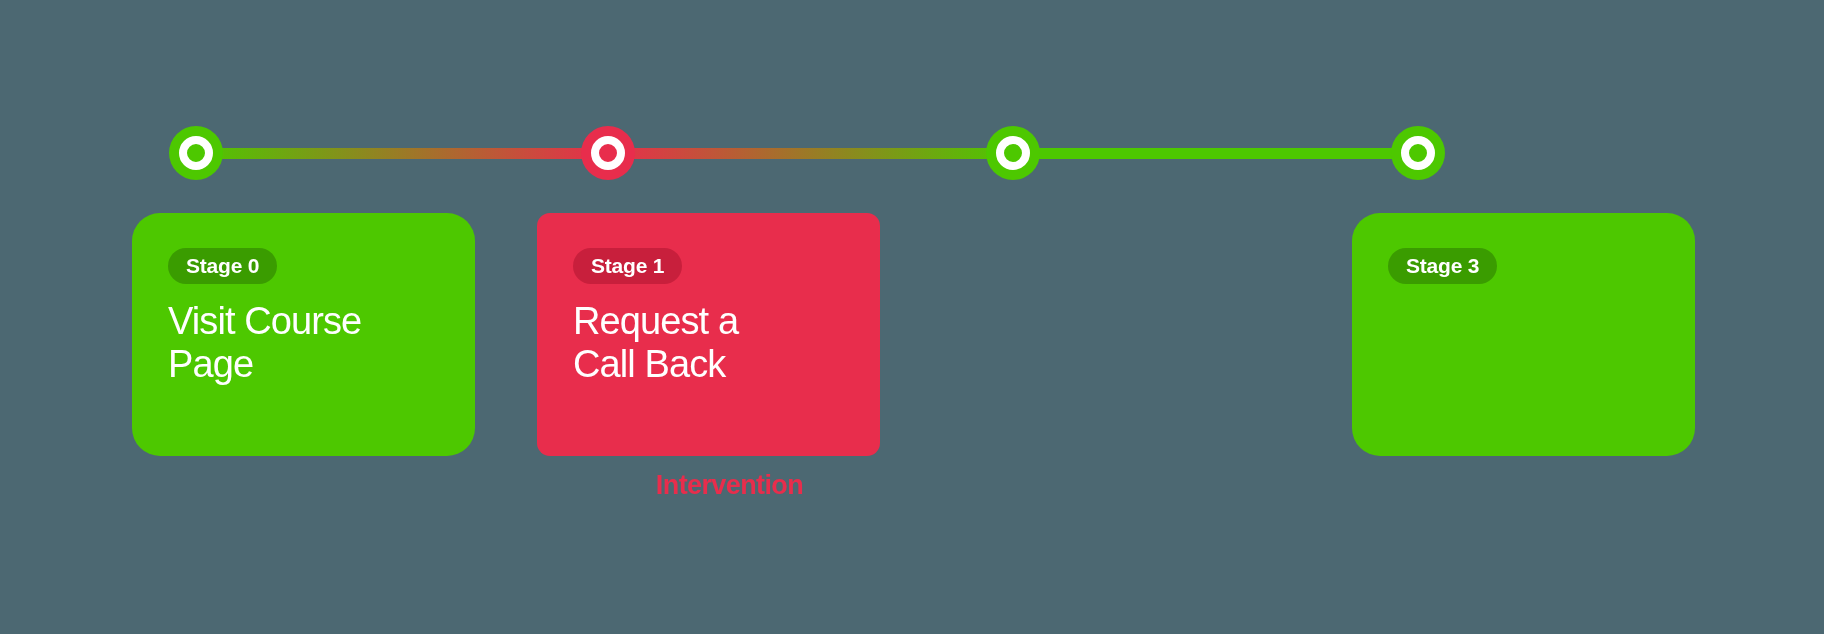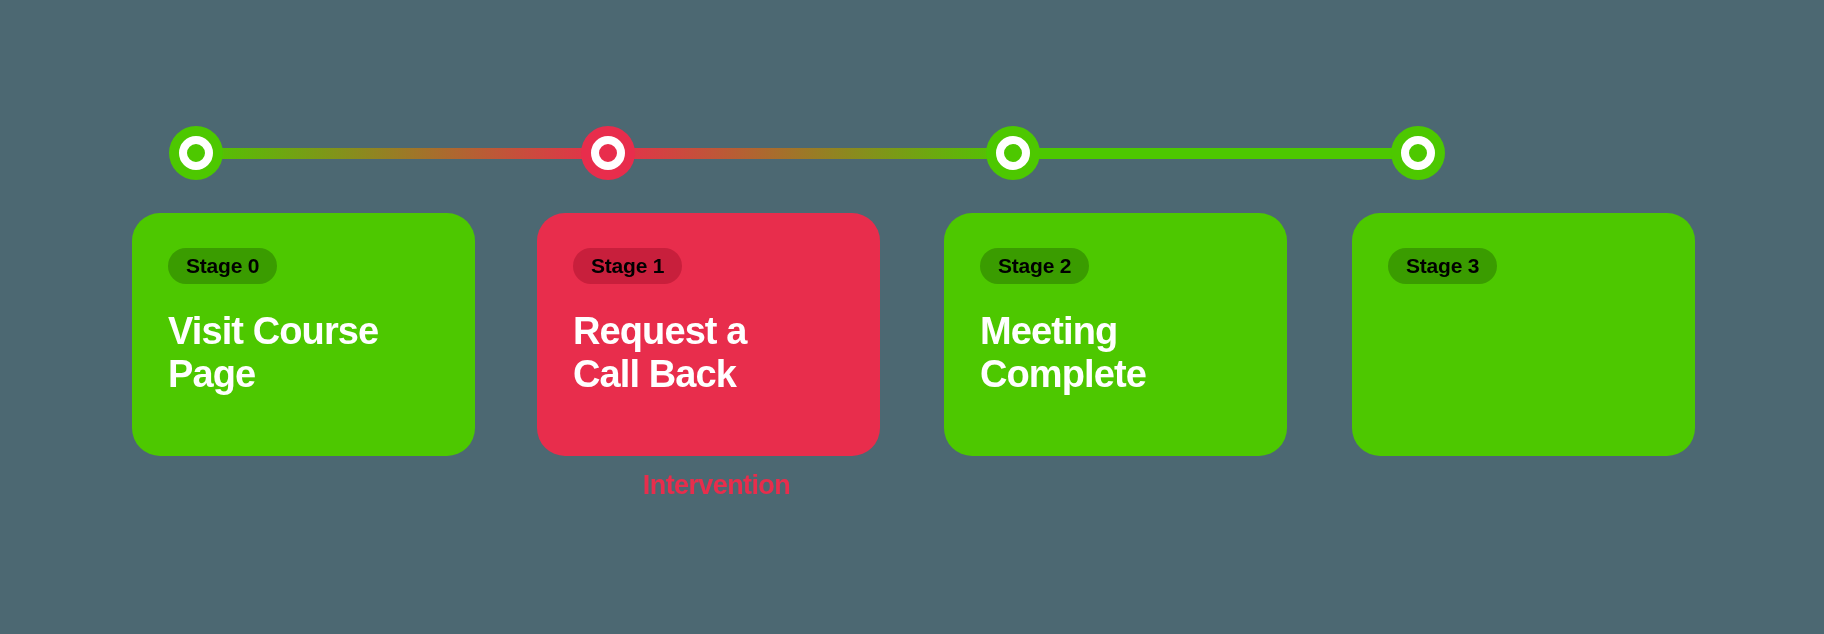--- a/index.html
+++ b/index.html
@@ -75,40 +75,40 @@
   .card-1 { left: 537px; }
   .card-2 { left: 944px; }
   .card-3 { left: 1352px; }
 
   .badge {
     display: inline-block;
     border-radius: 999px;
     padding: 7px 18px 8px 18px;
     font-size: 21px;
     font-weight: bold;
-    color: #000000;
+    color: #ffffff;
     letter-spacing: -0.2px;
     line-height: 1;
   }
 
   .card-title {
-    margin-top: 26px;
+    margin-top: 16px;
     font-size: 38px;
-    font-weight: bold;
+    font-weight: normal;
     color: #ffffff;
     line-height: 1.12;
     letter-spacing: -0.9px;
     white-space: pre-line;
   }
 
   
   .intervention {
     position: absolute;
     top: 470px;
-    left: 545px;
+    left: 558px;
     width: 343px;
     text-align: center;
     font-size: 27px;
     font-weight: bold;
     letter-spacing: -0.6px;
   }
 </style>
 </head>
 <body style="background: rgb(76, 104, 114);">
 
@@ -132,31 +132,26 @@
   <div class="node node-3" style="background: rgb(77, 200, 0);">
     <div class="inner-ring"></div>
   </div>
 
   <div class="card card-0" style="background: rgb(77, 200, 0);">
     <span class="badge" style="background: rgb(58, 156, 0);">Stage 0</span>
     <div class="card-title">Visit Course
 Page</div>
   </div>
 
-  <div class="card card-1" style="background: rgb(232, 45, 76);">
+  <div class="card card-1" style="background: rgb(232, 45, 76); border-radius: 13px;">
     <span class="badge" style="background: rgb(200, 31, 60);">Stage 1</span>
     <div class="card-title">Request a
 Call Back</div>
   </div>
 
-  <div class="card card-2" style="background: rgb(77, 200, 0);">
-    <span class="badge" style="background: rgb(58, 156, 0);">Stage 2</span>
-    <div class="card-title">Meeting
-Complete</div>
-  </div>
 
   <div class="card card-3" style="background: rgb(77, 200, 0);">
     <span class="badge" style="background: rgb(58, 156, 0); text-align: center;">Stage 3</span>
   </div>
 
   <div class="intervention" style="color: rgb(232, 45, 76);">Intervention</div>
 
 </div>
 
 </body></html>

